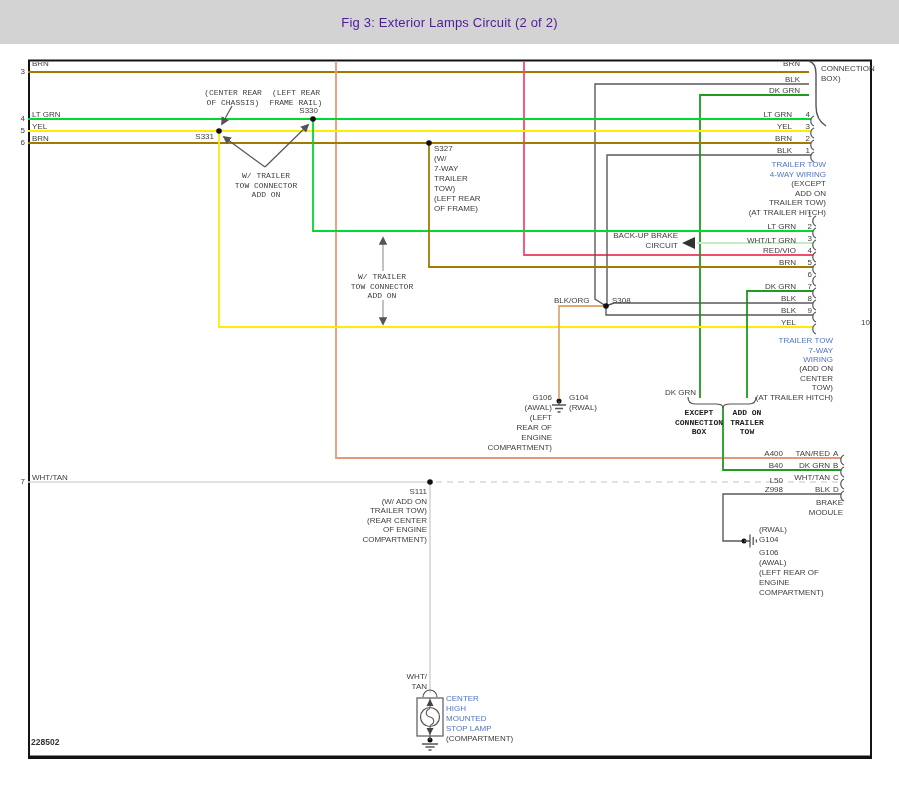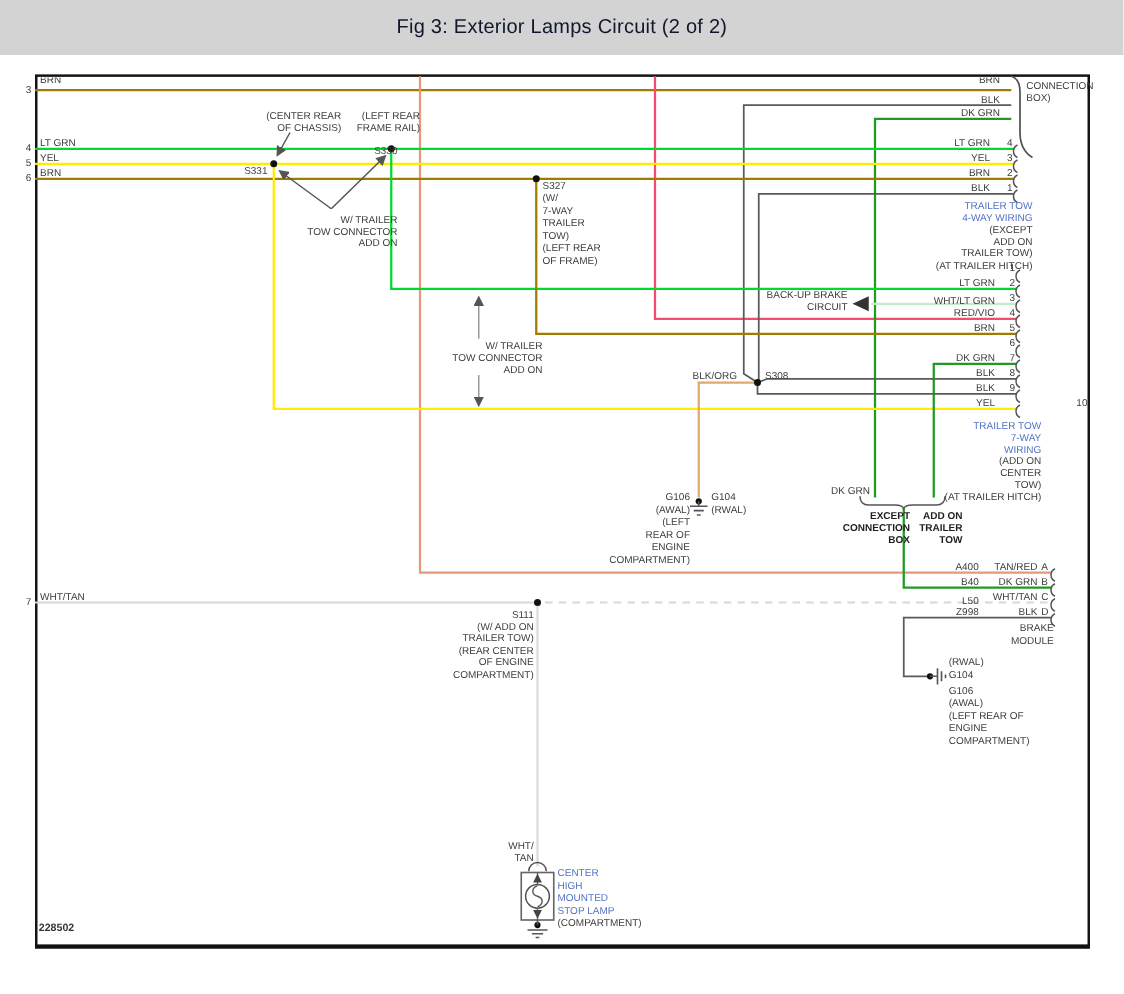--- a/index.html
+++ b/index.html
@@ -1,23 +1,23 @@
 <!DOCTYPE html>
 <html><head>
 <meta charset="utf-8">
 <style>
   html,body{margin:0;padding:0;background:#fff;}
   .stage{position:relative;width:899px;height:795px;background:#ffffff;overflow:hidden;
          font-family:"Liberation Sans",sans-serif;}
   .hdr{position:absolute;left:0;top:0;width:899px;height:44px;background:#d3d3d3;
        display:flex;align-items:center;justify-content:center;}
-  .hdr .t{font-size:16px;color:#0f172a;letter-spacing:.2px;}
+  .hdr .t{font-size:13px;color:#4c1d95;letter-spacing:.2px;}
   svg.wires{position:absolute;left:0;top:0;}
   .lbl{position:absolute;font-size:8px;line-height:9.6px;color:#3d3d3d;white-space:pre-line;}
-  .r{text-align:right;} .c{text-align:right;} .b{font-weight:bold;color:#1e1e1e;}
+  .r{text-align:right;} .c{text-align:center;font-family:Liberation Mono, monospace;} .b{font-weight:bold;color:#1e1e1e;}
   .blue{color:#5273c4;}
   .lh10{line-height:10px;}
   .clip{position:absolute;height:8px;overflow:hidden;}
   .clip .in{display:block;margin-top:-3.5px;font-size:8px;line-height:9.6px;color:#3d3d3d;}
   .code{font-size:8.5px;color:#333;font-weight:bold;}
 </style>
 </head>
 <body>
 
 <div class="stage">
@@ -122,21 +122,21 @@
   <div class="lbl" style="left:32px;top:122px">YEL</div>
   <div class="lbl r" style="left:15px;top:138px;width:10px">6</div>
   <div class="lbl" style="left:32px;top:134px">BRN</div>
   <div class="lbl r" style="left:15px;top:477px;width:10px">7</div>
   <div class="lbl" style="left:32px;top:473px">WHT/TAN</div>
 
   <div class="lbl c" style="left:193px;top:88px;width:80px">(CENTER REAR
 OF CHASSIS)</div>
   <div class="lbl c" style="left:256px;top:88px;width:80px">(LEFT REAR
 FRAME RAIL)</div>
-  <div class="lbl r" style="left:288px;top:116px;width:30px">S330</div>
+  <div class="lbl r" style="left:288px;top:106px;width:30px">S330</div>
   <div class="lbl r" style="left:186px;top:132px;width:28px">S331</div>
   <div class="lbl c" style="left:214px;top:171px;width:104px">W/ TRAILER
 TOW CONNECTOR
 ADD ON</div>
   <div class="lbl lh10" style="left:434px;top:144px;width:64px">S327
 (W/
 7-WAY
 TRAILER
 TOW)
 (LEFT REAR

